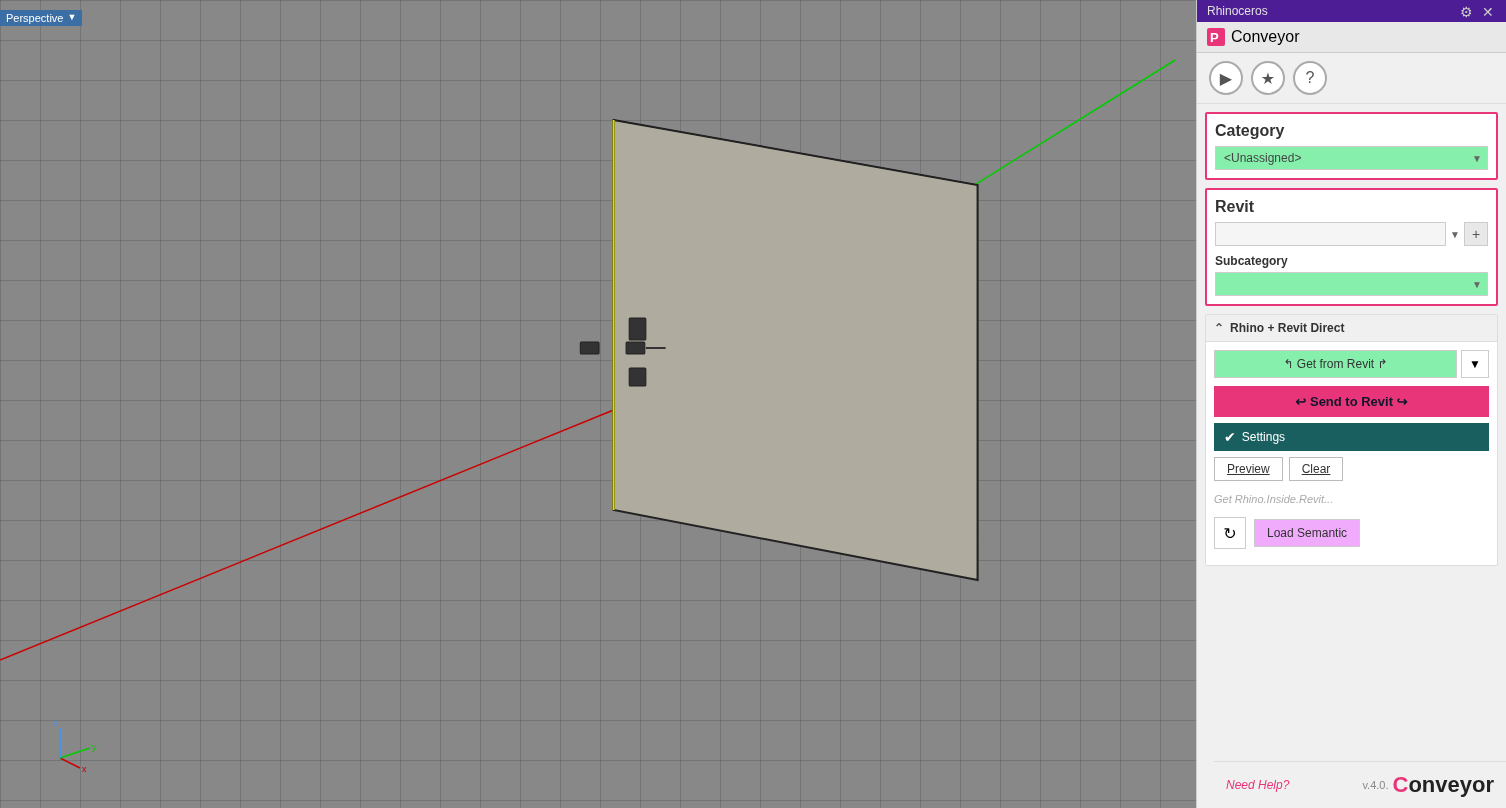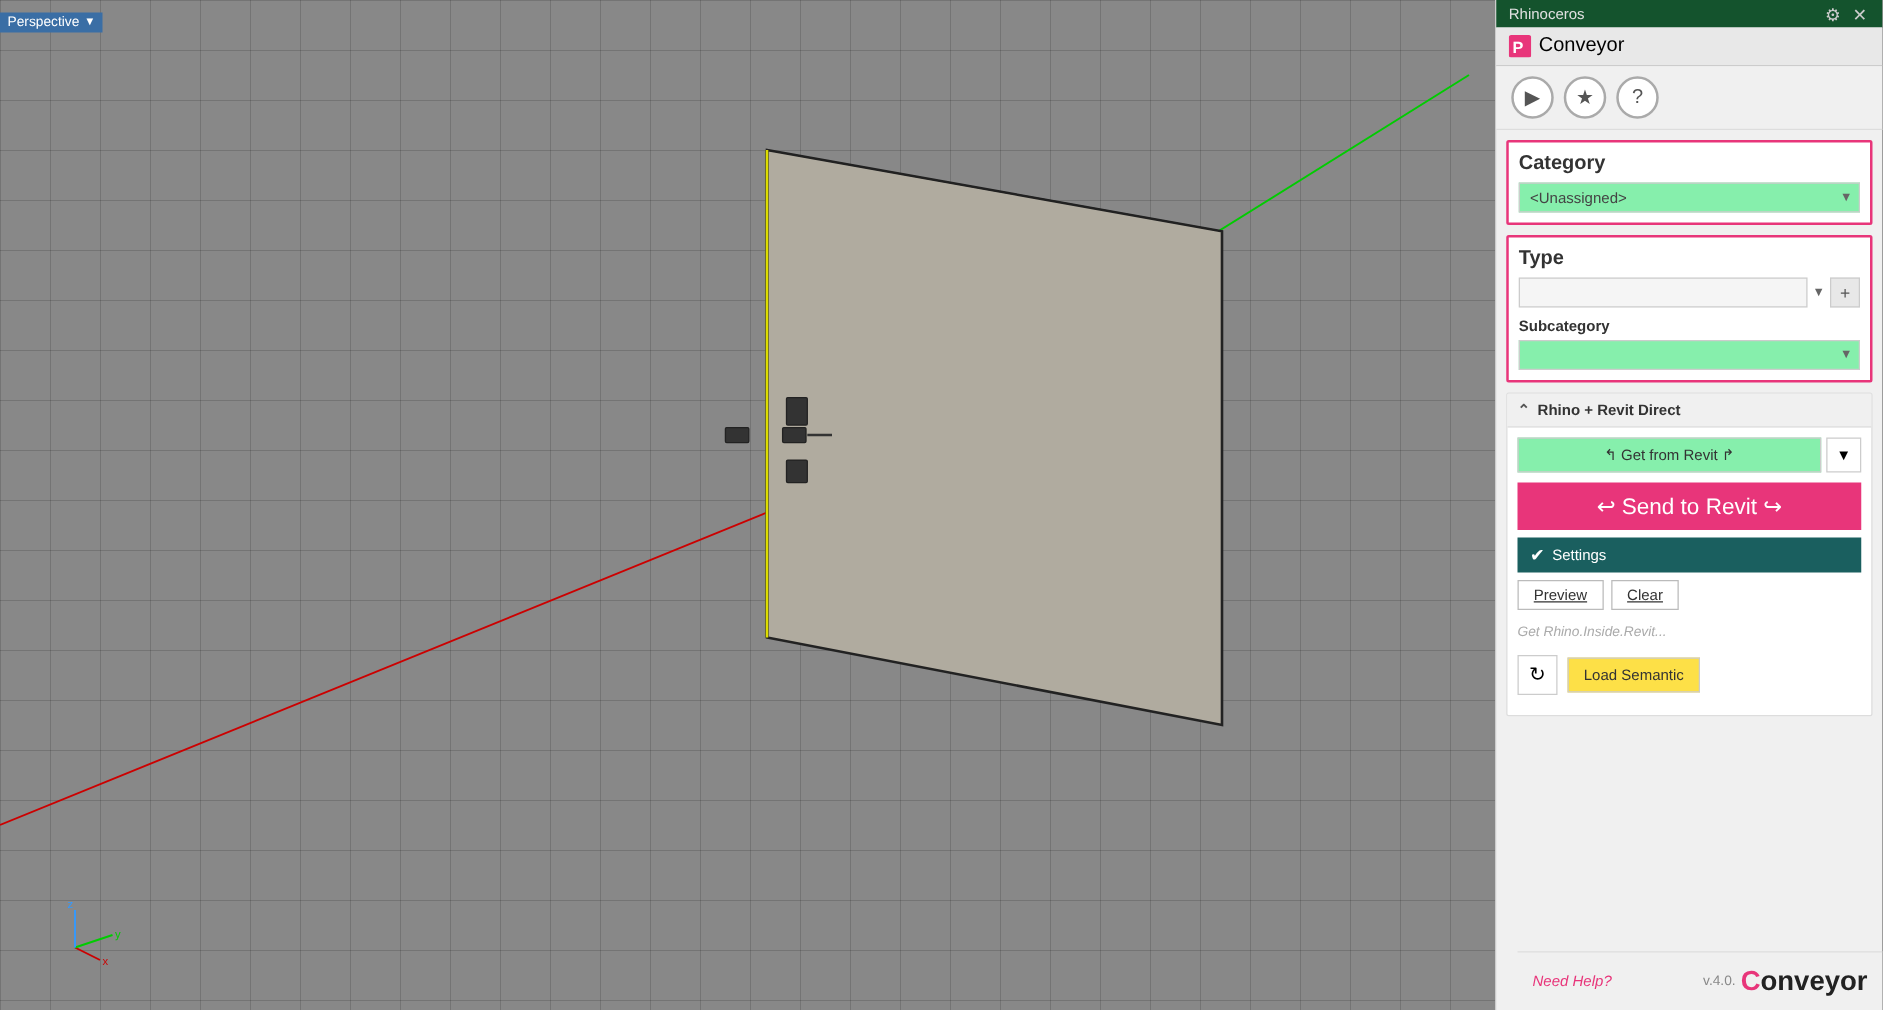--- a/index.html
+++ b/index.html
@@ -57,21 +57,21 @@
       min-width: 310px;
       background: #f0f0f0;
       border-left: 1px solid #ccc;
       display: flex;
       flex-direction: column;
       height: 808px;
     }
 
     
     .panel-titlebar {
-      background: #14532d;
+      background: #4c1d95;
       color: #e0e0e0;
       font-size: 12px;
       padding: 4px 10px;
       display: flex;
       align-items: center;
       justify-content: space-between;
     }
     .panel-titlebar-icons {
       display: flex;
       gap: 8px;
@@ -268,25 +268,25 @@
       display: flex;
       align-items: center;
       justify-content: center;
     }
 
     
     .send-to-revit-btn {
       width: 100%;
       padding: 8px;
       background: #e8357a;
-      color: #ffffff;
+      color: #0f172a;
       border: none;
-      font-size: 18px;
-      cursor: pointer;
-      font-weight: 400;
+      font-size: 13px;
+      cursor: pointer;
+      font-weight: 700;
       margin-bottom: 6px;
       display: flex;
       align-items: center;
       justify-content: center;
       gap: 6px;
     }
 
     
     .settings-btn {
       width: 100%;
@@ -342,21 +342,21 @@
       background: white;
       cursor: pointer;
       font-size: 16px;
       display: flex;
       align-items: center;
       justify-content: center;
     }
     .load-semantic-btn {
       padding: 6px 12px;
       border: 1px solid #ccc;
-      background: #fde047;
+      background: #f0abfc;
       font-size: 12px;
       cursor: pointer;
       color: #333;
     }
 
     
     .panel-footer {
       padding: 10px 12px;
       border-top: 1px solid #ddd;
       display: flex;
@@ -485,21 +485,21 @@
           <option>Walls</option>
           <option>Floors</option>
           <option>Ceilings</option>
           <option>Roofs</option>
         </select>
         <span class="select-arrow">▼</span>
       </div>
     </div>
 
     <div class="type-section">
-      <div class="section-label">Type</div>
+      <div class="section-label">Revit</div>
       <div class="type-row">
         <select class="type-select">
           <option value=""></option>
         </select>
         <span class="select-arrow" style="position:relative;right:auto;transform:none;">▼</span>
         <button class="type-add-btn">
           <span>+</span>
         </button>
       </div>
       <div class="subcategory-label">Subcategory</div>

